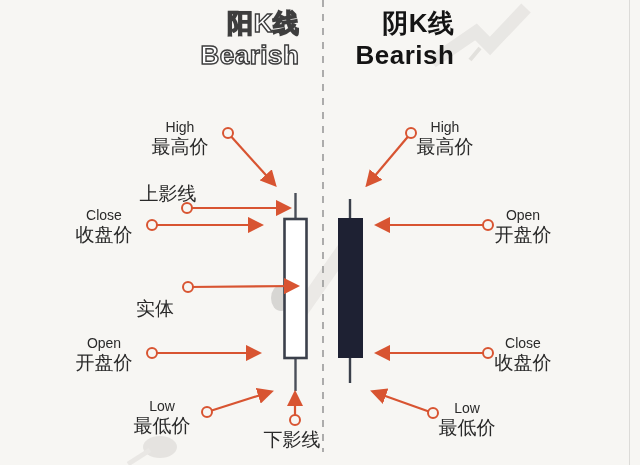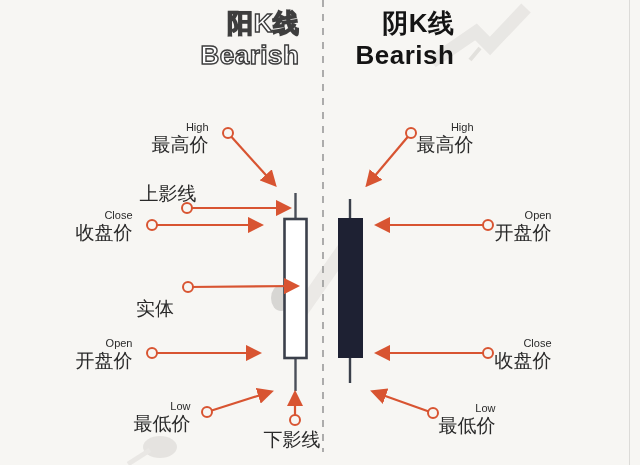--- a/index.html
+++ b/index.html
@@ -31,21 +31,21 @@
   }
   .title-bearish{color:#141414;}
   .lbl{
     position:absolute;
     transform:translate(-50%,-50%);
     text-align:center;
     color:#2a2a2a;
     line-height:1.2;
     white-space:nowrap;
   }
-  .lbl .en{font-size:11px;text-align:right;}
+  .lbl .en{font-size:14px;}
   .lbl .cn{font-size:19px;}
   .edge-right{
     position:absolute;right:10px;top:0;width:1px;height:100%;
     background:#dcdbd8;
   }
 </style>
 </head>
 <body>
 
 <div class="canvas">

